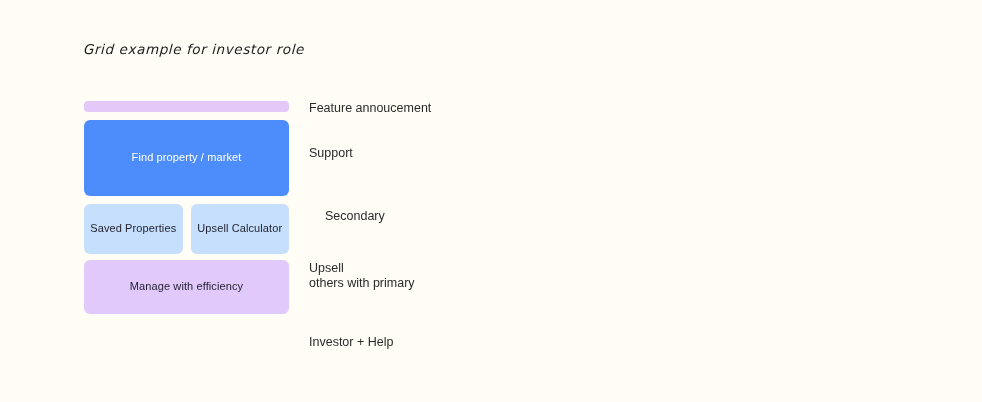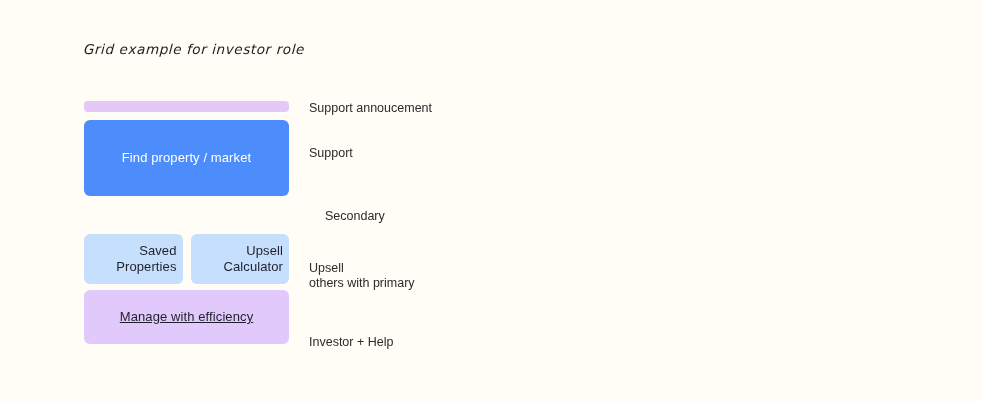--- a/index.html
+++ b/index.html
@@ -23,47 +23,47 @@
     color:#1c1c1c;
     white-space:nowrap;
     transform:skewX(-4deg);
   }
   .panel-left .panel-title{left:84px;top:41px;}
 
   
   .grid{position:absolute;width:205px;}
   .panel-left .grid{left:84px;top:101px;}
 
-  .row{display:flex;gap:8px;margin-top:30px;}
+  .row{display:flex;gap:8px;}
   .card{
     border-radius:6px;
     display:flex;
     align-items:center;
     justify-content:center;
     box-sizing:border-box;
-    font-size:13px;
+    font-size:11px;
     letter-spacing:0.1px;
-    text-align:right;
+    text-align:center;
     color:#1f1f2e;
     padding:0 6px;
     line-height:1.2;
   }
   .card.full{width:100%;}
   .card.half{flex:1 1 0;min-width:0;}
 
   .banner{height:11px;border-radius:4px;}
   .c-blue{background:#4d8dfb;color:#ffffff;}
   .c-lightblue{background:#c5dffc;}
   .c-purple{background:#e2c9fb;}
   .c-green{background:#b6f0c4;}
   .c-banner{background:#e4c9f8;}
 
   .h-primary{height:76px;}
   .h-secondary{height:50px;}
-  .h-upsell{height:54px;text-decoration:underline;}
+  .h-upsell{height:54px;}
   .h-resources{height:52px;}
 
   .gap-6{height:6px;}
   .gap-8{height:8px;}
 
   
   .labels{position:absolute;width:175px;}
   .panel-left .labels{left:309px;top:101px;}
   .panel-right .labels{left:799px;top:101px;}
   .label{
@@ -94,21 +94,21 @@
       <div class="card half c-lightblue h-secondary">Upsell Calculator</div>
     </div>
     <div class="gap-6"></div>
 
     <div class="card full c-purple h-upsell">Manage with efficiency</div>
     <div class="gap-6"></div>
 
   </div>
 
   <div class="labels">
-    <div class="label" style="top:0px;">Support annoucement</div>
+    <div class="label" style="top:0px;">Feature annoucement</div>
     <div class="label" style="top:45px;">Support</div>
     <div class="label" style="top:108px;margin-left:16px;">Secondary</div>
     <div class="label" style="top:160px;">Upsell
 others with primary</div>
     <div class="label" style="top:234px;">Investor + Help</div>
   </div>
 </div>
 
 <div class="panel panel-right">
 

